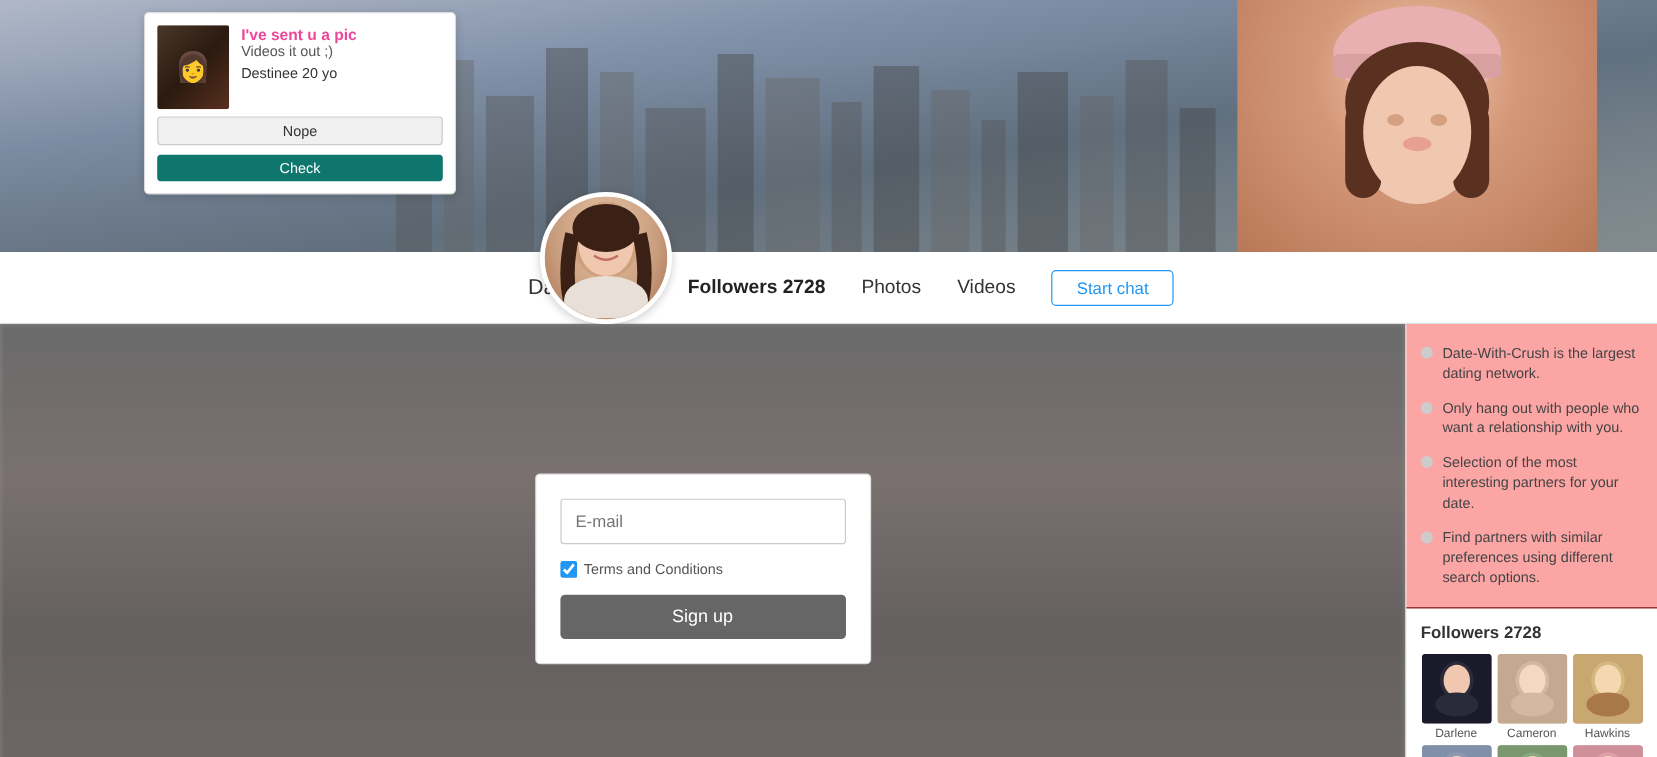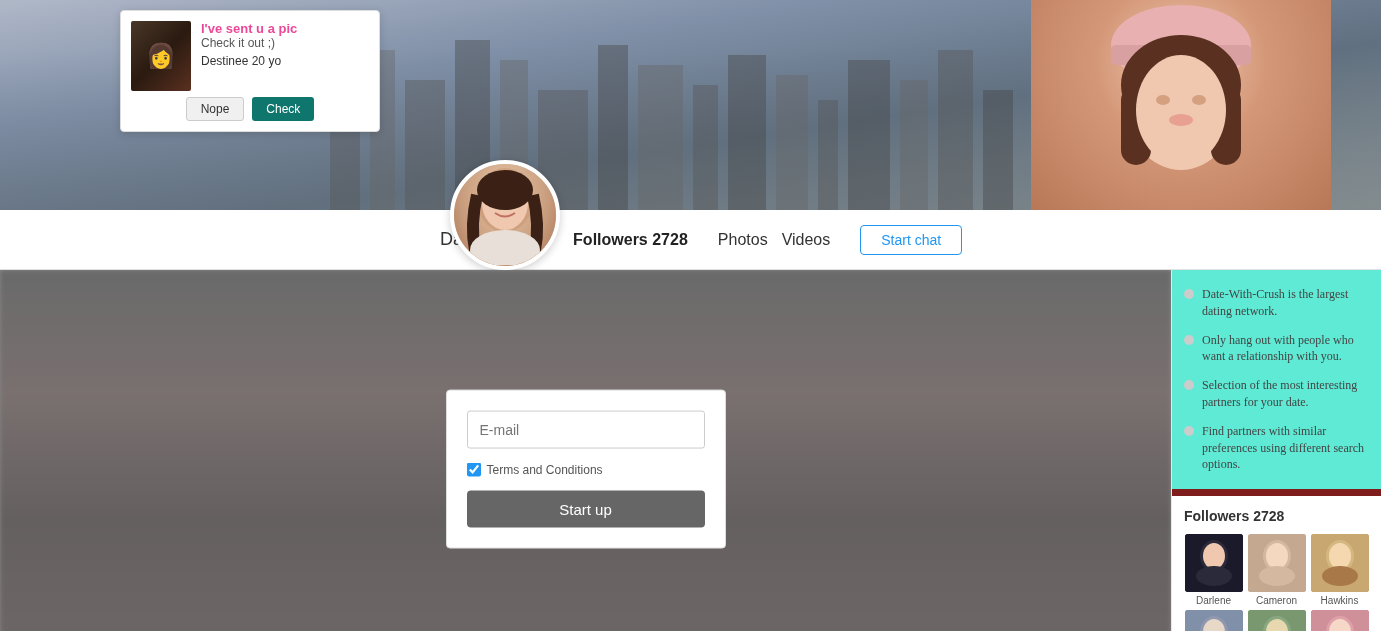--- a/index.html
+++ b/index.html
@@ -45,20 +45,21 @@
       font-size: 24px;
     }
     .notif-text { flex: 1; }
     .notif-title { font-weight: bold; font-size: 13px; color: #ec4899; }
     .notif-sub { font-size: 12px; color: #555; }
     .notif-name { font-size: 12px; color: #333; margin-top: 4px; }
     .notif-buttons {
       display: flex;
       gap: 8px;
       justify-content: center;
+      flex-direction: column;
     }
     .btn-nope {
       background: #f0f0f0;
       border: 1px solid #ccc;
       border-radius: 3px;
       padding: 4px 14px;
       font-size: 12px;
       cursor: pointer;
       color: #333;
     }
@@ -151,21 +152,21 @@
     .profile-followers {
       font-size: 16px;
       color: #222;
       margin-right: 30px;
       white-space: nowrap;
     }
     .profile-followers span { font-weight: bold; }
     .profile-photos {
       font-size: 16px;
       color: #333;
-      margin-right: 14px;
+      margin-right: 30px;
       cursor: pointer;
     }
     .profile-videos {
       font-size: 16px;
       color: #333;
       margin-right: 30px;
       cursor: pointer;
     }
     .btn-start-chat {
       border: 1px solid #2196F3;
@@ -252,24 +253,23 @@
     .right-sidebar {
       width: 210px;
       background: white;
       padding: 0;
       min-height: 370px;
       border-left: 1px solid #e8e8e8;
     }
 
     
     .info-box {
-      background: #5eead4;
-      border-bottom: 7px solid #7f1d1d;
+      background: #fca5a5;
+      border-bottom: 1px solid #7f1d1d;
       padding: 16px 12px;
-      font-family: Liberation Serif, serif;
     }
     .info-item {
       display: flex;
       gap: 8px;
       align-items: flex-start;
       margin-bottom: 12px;
     }
     .info-item:last-child { margin-bottom: 0; }
     .info-dot {
       width: 10px;
@@ -329,21 +329,21 @@
 </head>
 <body>
 
 <div class="notification-popup">
   <div class="notification-top">
     <div class="notif-avatar">
       <div class="notif-avatar-img">👩</div>
     </div>
     <div class="notif-text">
       <div class="notif-title">I've sent u a pic</div>
-      <div class="notif-sub">Check it out ;)</div>
+      <div class="notif-sub">Videos it out ;)</div>
       <div class="notif-name">Destinee 20 yo</div>
     </div>
   </div>
   <div class="notif-buttons">
     <button class="btn-nope">Nope</button>
     <button class="btn-check">Check</button>
   </div>
 </div>
 
 <div class="cover-area">
@@ -423,21 +423,21 @@
 
   <div class="center-area">
     <div class="blurred-bg"></div>
 
     <div class="reg-form-overlay">
       <input class="email-input" type="email" placeholder="E-mail" style="">
       <div class="terms-row">
         <input type="checkbox" class="terms-checkbox" checked="" style="">
         <label class="terms-label">Terms and Conditions</label>
       </div>
-      <button class="btn-signup">Start up</button>
+      <button class="btn-signup">Sign up</button>
     </div>
   </div>
 
   <div class="right-sidebar">
 
     <div class="info-box">
       <div class="info-item">
         <div class="info-dot"></div>
         <span class="info-text">Date-With-Crush is the largest dating network.</span>
       </div>

